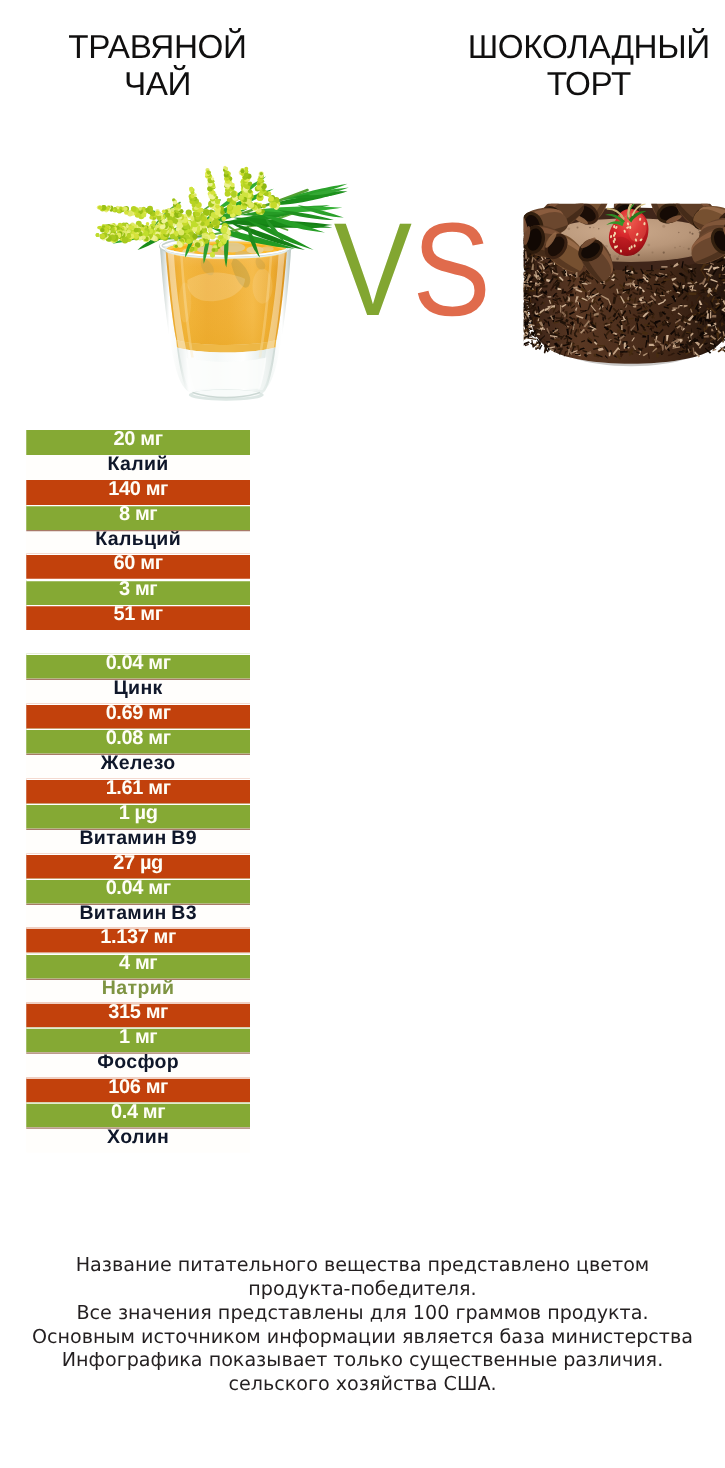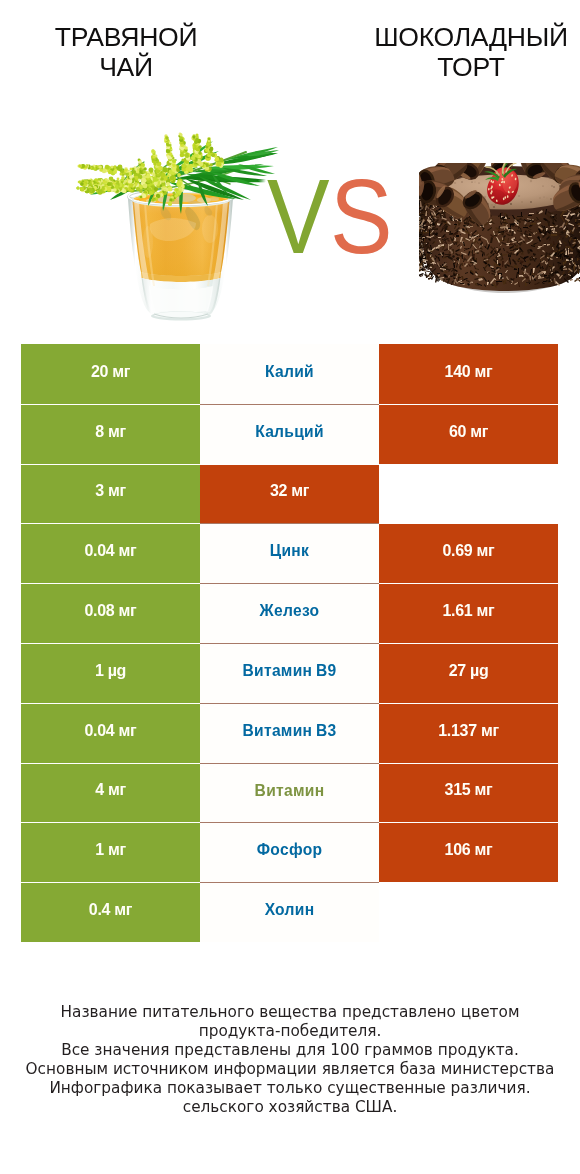--- a/index.html
+++ b/index.html
@@ -18,27 +18,27 @@
   .hero{position:absolute;top:120px;left:0;width:580px;height:215px;margin-left:38px;}
   .art-left{position:absolute;left:20px;top:10px;}
   .art-right{position:absolute;left:381px;top:43px;width:172px;height:134px;}
   .vs{position:absolute;left:228.5px;top:43px;font-size:106px;line-height:106px;font-weight:400;
       letter-spacing:0.5px;white-space:nowrap;transform:scaleX(.885);transform-origin:left top;}
   .vs .v{color:#82a631;}
   .vs .s{color:#e06b4c;}
 
   
   .table{position:absolute;left:21px;top:344px;width:537px;}
-  .row{display:flex;height:59.8px;position:relative;}
+  .row{display:flex;height:59.8px;position:relative;flex-direction:column;}
   .cell{display:flex;align-items:center;justify-content:center;width:179px;box-sizing:border-box;
         font-weight:700;line-height:1;padding-bottom:4px;}
   .cL,.cR{font-size:16px;letter-spacing:-0.3px;color:#fffef7;}
   .cL{background:#85a934;}
   .cR{background:#c2410c;}
-  .cM{background:#fffefc;font-size:15.6px;letter-spacing:0.3px;word-spacing:-1px;color:#0369a1;}
+  .cM{background:#fffefc;font-size:15.6px;letter-spacing:0.3px;word-spacing:-1px;color:#0f172a;}
   .cM.win-left{color:#7e9442;}
   .cell{position:relative;}
   .row+.row .cL::before,.row+.row .cR::before{content:"";position:absolute;top:0;left:0;right:0;
         height:1px;background:#ffffff;}
   .row+.row .cM::before{content:"";position:absolute;top:0;left:0;right:0;
         height:1px;background:#a87a68;}
 
   
   .footer{position:absolute;left:0;top:1003px;width:580px;text-align:center;
           font-family:"DejaVu Sans",sans-serif;font-size:15.3px;line-height:19.1px;color:#231f20;}
@@ -1217,21 +1217,21 @@
         <div class="cell cM">Калий</div>
         <div class="cell cR">140 мг</div>
       </div>
       <div class="row">
         <div class="cell cL">8 мг</div>
         <div class="cell cM">Кальций</div>
         <div class="cell cR">60 мг</div>
       </div>
       <div class="row">
         <div class="cell cL">3 мг</div>
-        <div class="cell cR">32 мг</div>
+        <div class="cell cR">51 мг</div>
       </div>
       <div class="row">
         <div class="cell cL">0.04 мг</div>
         <div class="cell cM">Цинк</div>
         <div class="cell cR">0.69 мг</div>
       </div>
       <div class="row">
         <div class="cell cL">0.08 мг</div>
         <div class="cell cM">Железо</div>
         <div class="cell cR">1.61 мг</div>
@@ -1241,21 +1241,21 @@
         <div class="cell cM">Витамин B9</div>
         <div class="cell cR">27 µg</div>
       </div>
       <div class="row">
         <div class="cell cL">0.04 мг</div>
         <div class="cell cM">Витамин B3</div>
         <div class="cell cR">1.137 мг</div>
       </div>
       <div class="row">
         <div class="cell cL">4 мг</div>
-        <div class="cell cM win-left">Витамин</div>
+        <div class="cell cM win-left">Натрий</div>
         <div class="cell cR">315 мг</div>
       </div>
       <div class="row">
         <div class="cell cL">1 мг</div>
         <div class="cell cM">Фосфор</div>
         <div class="cell cR">106 мг</div>
       </div>
       <div class="row">
         <div class="cell cL">0.4 мг</div>
         <div class="cell cM">Холин</div>

